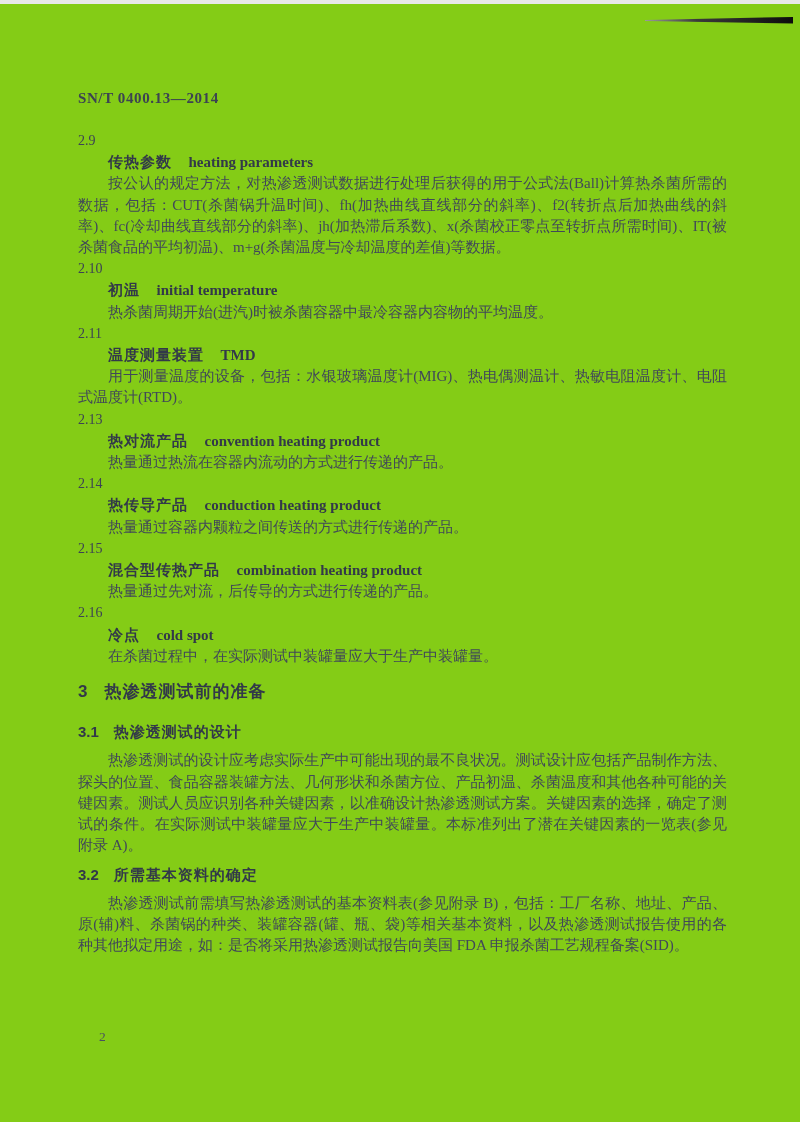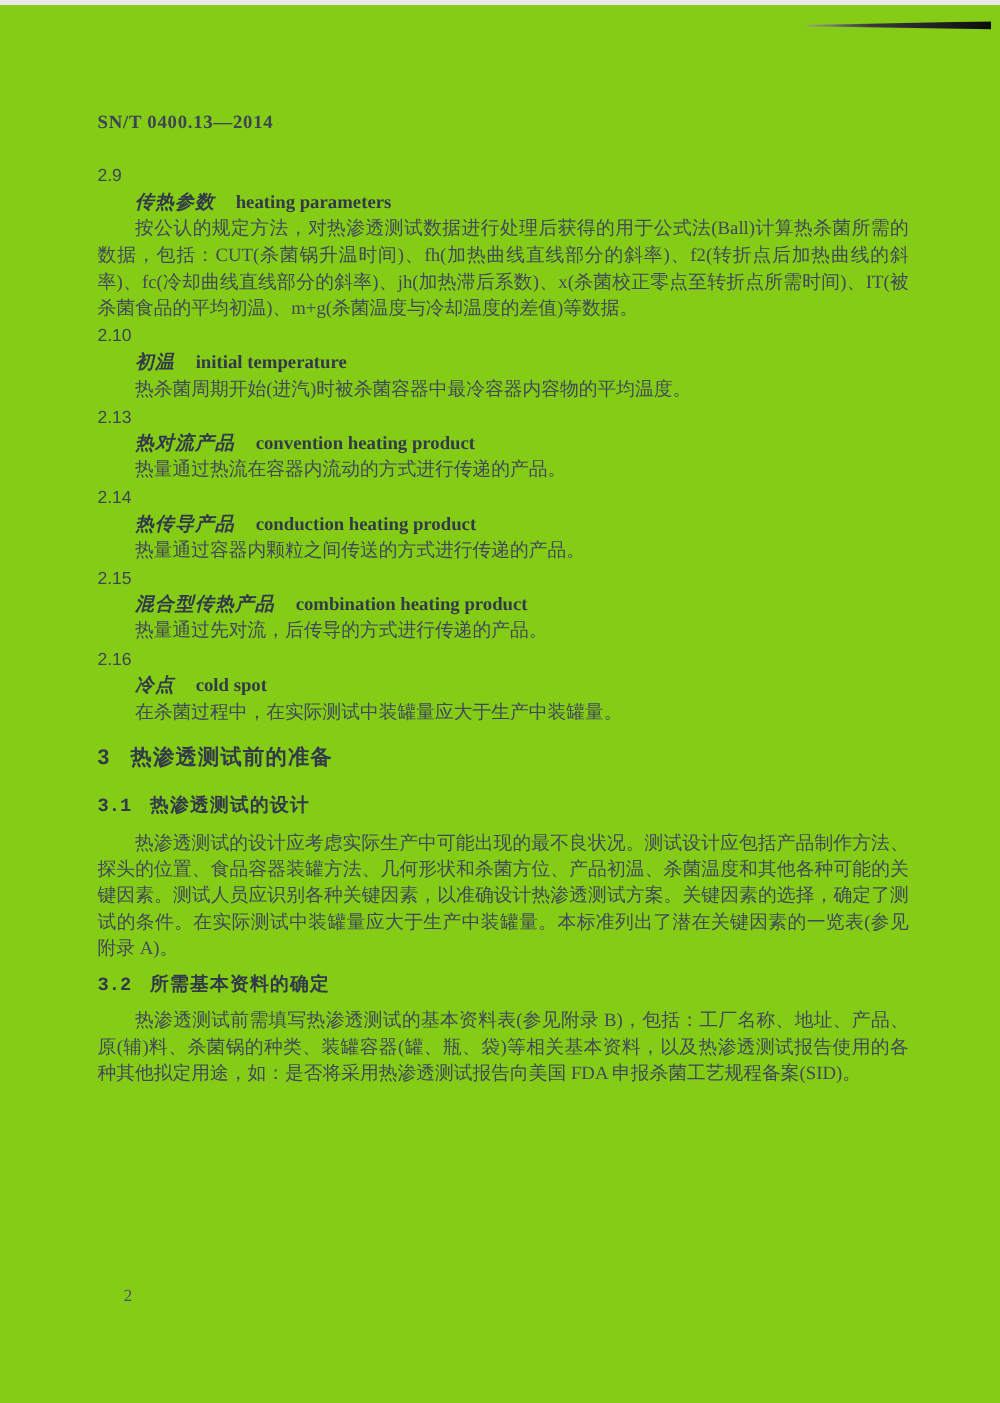--- a/index.html
+++ b/index.html
@@ -39,31 +39,30 @@
     position: absolute;
     top: 126px;
     left: 78px;
     width: 649px;
     line-height: 21.2px;
     text-align: justify;
   }
   .cont-par { text-indent: 0; }
   .cont-par .latin-italic { font-style: italic; }
   .term-number {
-    font-family: Liberation Sans, sans-serif;
+    font-family: Liberation Serif, serif;
     font-size: 14px;
     color: #3d4454;
   }
   .term-heading { padding-left: 2em; font-weight: bold; }
   .term-zh {
     font-family: "Liberation Sans", "DejaVu Sans", sans-serif;
     color: #323949;
     letter-spacing: 1px;
     margin-right: 1.1em;
-    font-style: italic;
   }
   .term-en {
     font-family: "Liberation Serif", "DejaVu Serif", serif;
     color: #323949;
   }
   .term-def { text-indent: 2em; }
   .chapter-heading {
     margin: 14px 0 19px 0;
     font-family: Liberation Sans, sans-serif;
     font-size: 17px;
@@ -71,21 +70,21 @@
     color: #323949;
     letter-spacing: 1px;
   }
   .chapter-heading .sec-num,
   .subsection-heading .sec-num {
     letter-spacing: 0;
     margin-right: 1em;
   }
   .subsection-heading {
     margin: 0 0 8px 0;
-    font-family: Liberation Mono, monospace;
+    font-family: Liberation Sans, sans-serif;
     font-size: 15px;
     font-weight: bold;
     color: #323949;
     letter-spacing: 1px;
   }
   .subsection-body { text-indent: 2em; margin-bottom: 7px; }
   .page-number {
     position: absolute;
     left: 99px;
     top: 1025px;
@@ -110,20 +109,25 @@
       <div class="term-heading"><span class="term-zh">传热参数</span><span class="term-en">heating parameters</span></div>
       <p class="term-def">按公认的规定方法，对热渗透测试数据进行处理后获得的用于公式法(Ball)计算热杀菌所需的数据，包括：CUT(杀菌锅升温时间)、fh(加热曲线直线部分的斜率)、f2(转折点后加热曲线的斜率)、fc(冷却曲线直线部分的斜率)、jh(加热滞后系数)、x(杀菌校正零点至转折点所需时间)、IT(被杀菌食品的平均初温)、m+g(杀菌温度与冷却温度的差值)等数据。</p>
     </div>
 
     <div>
       <div class="term-number">2.10</div>
       <div class="term-heading"><span class="term-zh">初温</span><span class="term-en">initial temperature</span></div>
       <p class="term-def">热杀菌周期开始(进汽)时被杀菌容器中最冷容器内容物的平均温度。</p>
     </div>
 
+    <div>
+      <div class="term-number">2.11</div>
+      <div class="term-heading"><span class="term-zh">温度测量装置</span><span class="term-en">TMD</span></div>
+      <p class="term-def">用于测量温度的设备，包括：水银玻璃温度计(MIG)、热电偶测温计、热敏电阻温度计、电阻式温度计(RTD)。</p>
+    </div>
 
 
     <div>
       <div class="term-number">2.13</div>
       <div class="term-heading"><span class="term-zh">热对流产品</span><span class="term-en">convention heating product</span></div>
       <p class="term-def">热量通过热流在容器内流动的方式进行传递的产品。</p>
     </div>
 
     <div>
       <div class="term-number">2.14</div>

